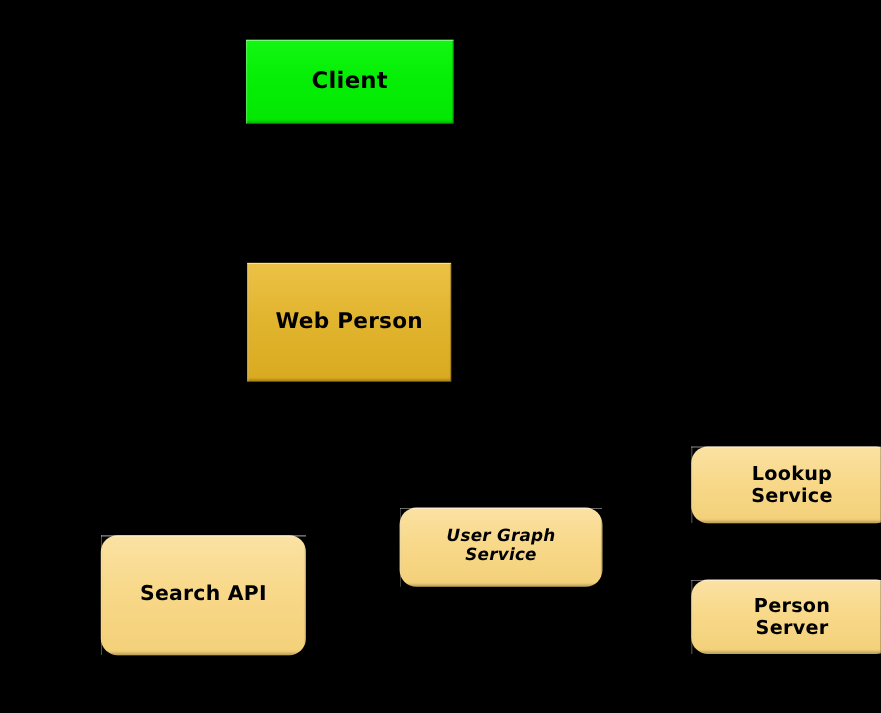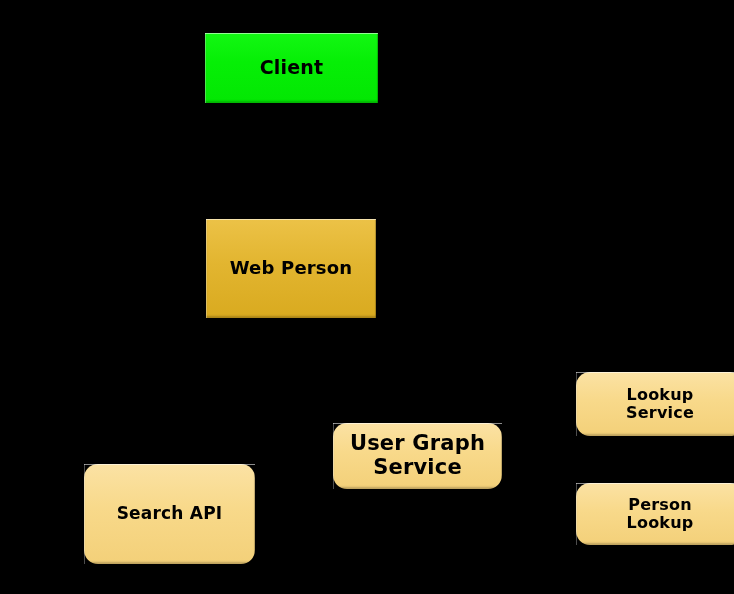--- a/index.html
+++ b/index.html
@@ -69,27 +69,27 @@
     </div>
     <div class="node gold" style="left: 158px; top: 219px; width: 170px; height: 99px; font-size: 18px; color: rgb(0, 0, 0);">
       <div class="bevel"></div>
       <span class="label">Web Person</span>
     </div>
     <div class="node amber" style="left: 528px; top: 372px; width: 168px; height: 64px; font-size: 16px; color: rgb(0, 0, 0);">
       <div class="bevel"></div>
       <span class="label">Lookup
 Service</span>
     </div>
-    <div class="node amber" style="left: 285px; top: 423px; width: 169px; height: 66px; font-size: 21px; color: rgb(0, 0, 0);">
+    <div class="node amber" style="left: 285px; top: 423px; width: 169px; height: 66px; font-size: 14px; color: rgb(0, 0, 0); font-style: italic;">
       <div class="bevel"></div>
       <span class="label">User Graph
 Service</span>
     </div>
-    <div class="node amber" style="left: 36px; top: 464px; width: 171px; height: 100px; font-size: 17px; color: rgb(0, 0, 0);">
+    <div class="node amber" style="left: 36px; top: 446px; width: 171px; height: 100px; font-size: 17px; color: rgb(0, 0, 0);">
       <div class="bevel"></div>
       <span class="label">Search API</span>
     </div>
     <div class="node amber" style="left: 528px; top: 483px; width: 168px; height: 62px; font-size: 16px; color: rgb(0, 0, 0);">
       <div class="bevel"></div>
       <span class="label">Person
-Lookup</span>
+Server</span>
     </div>
   </div>
 
 </body></html>

